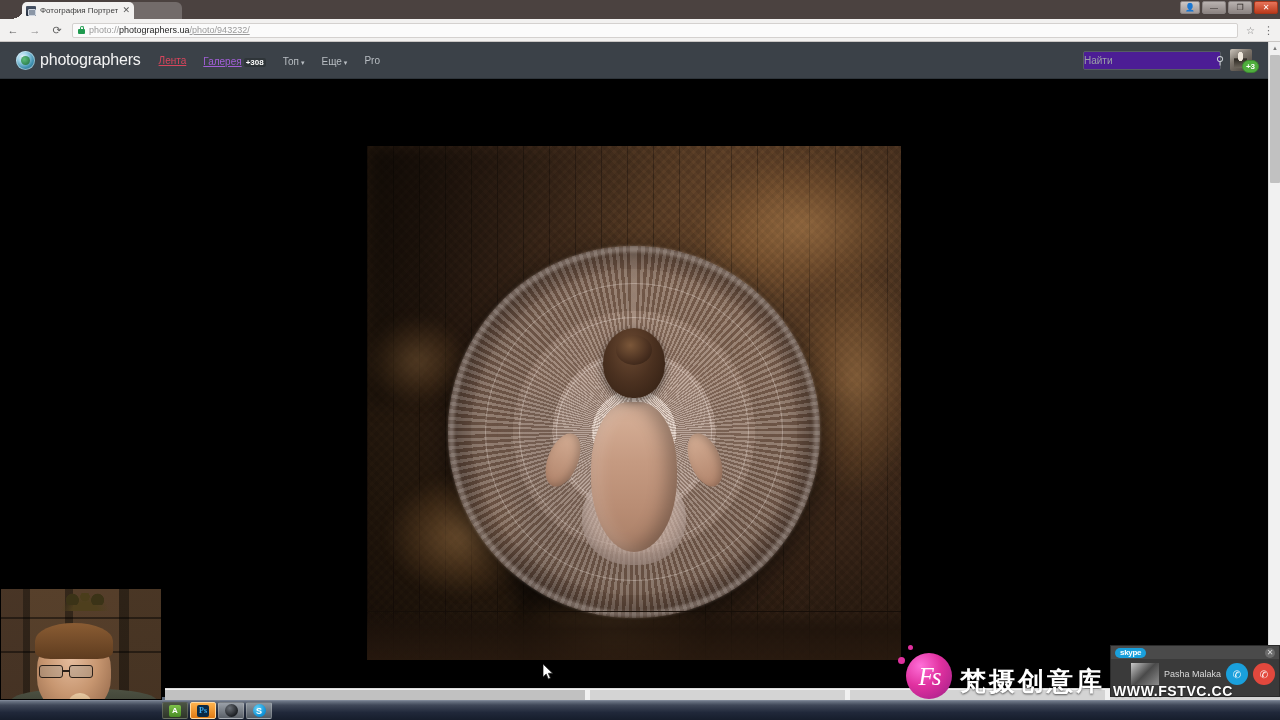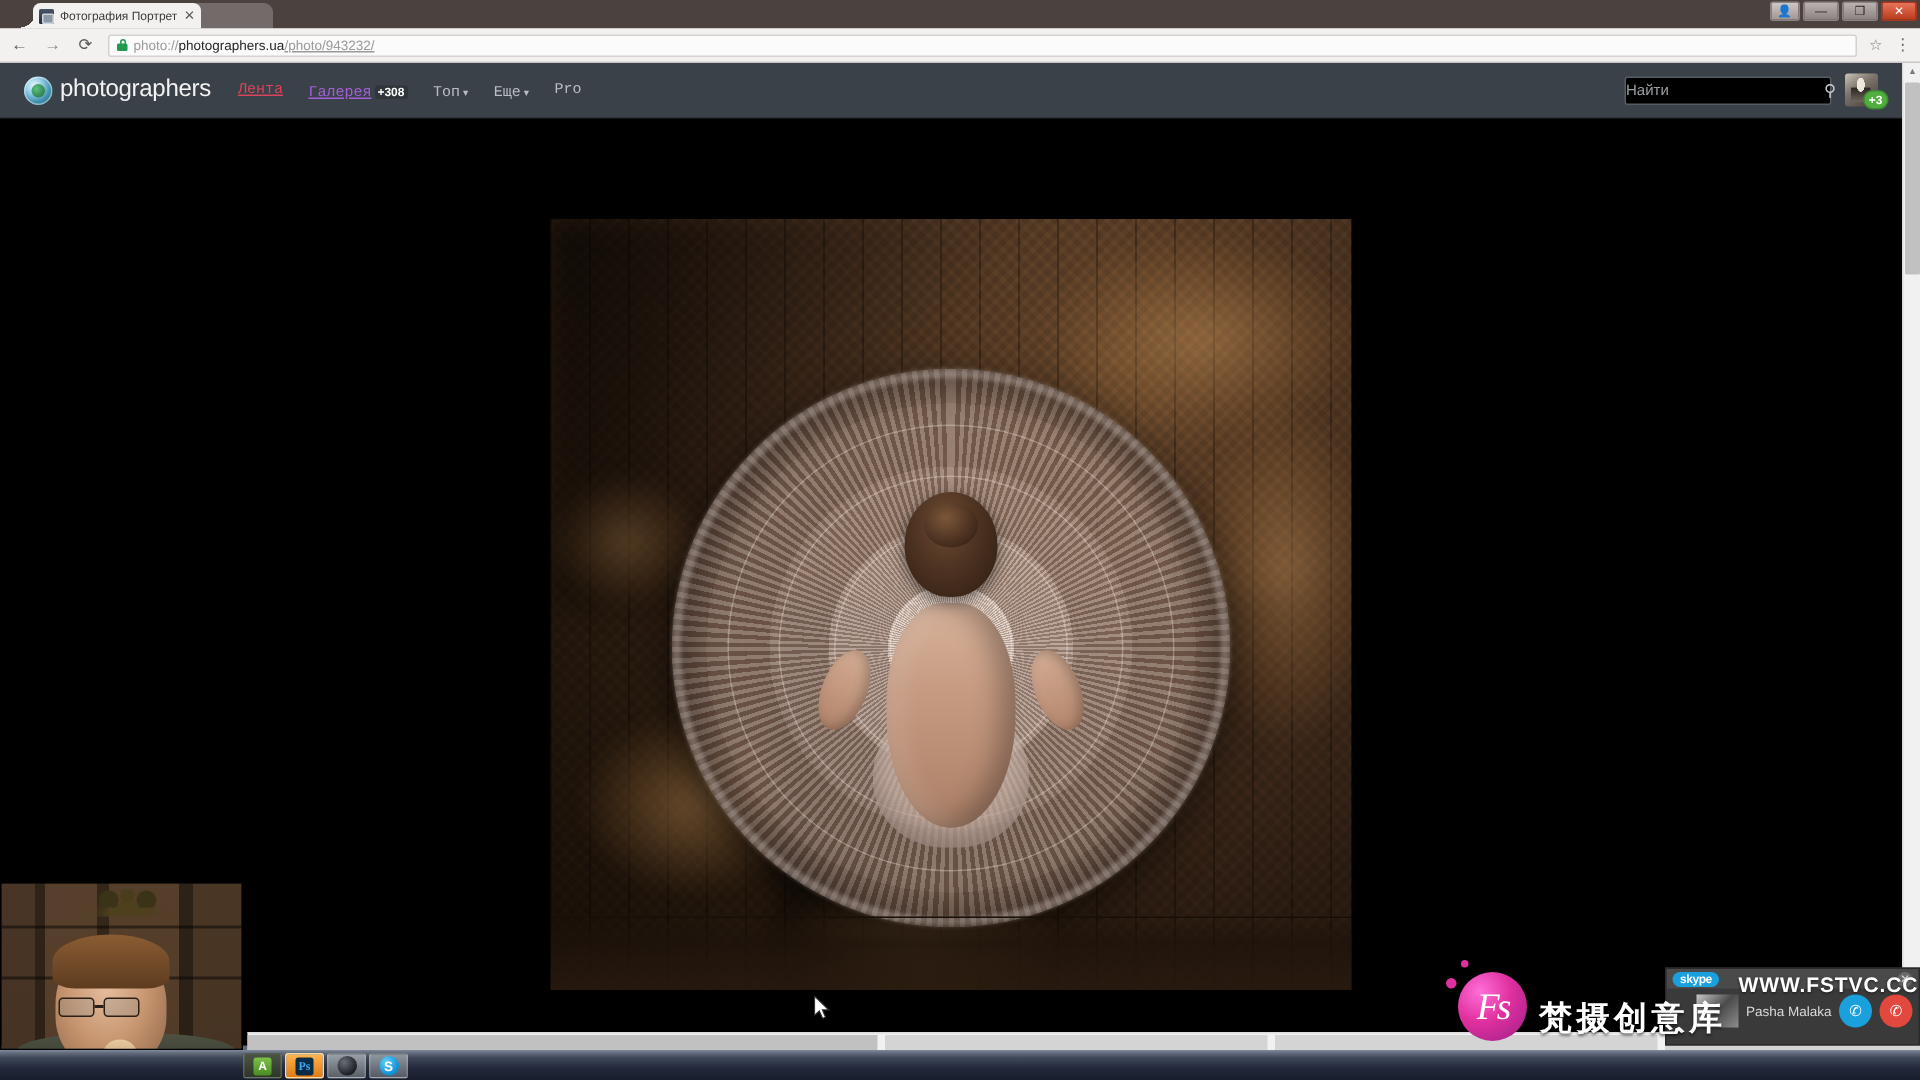--- a/index.html
+++ b/index.html
@@ -123,32 +123,32 @@
     background: radial-gradient(circle at 36% 32%, #eaf4fb 0%, #9fd4ea 28%, #3f8fae 62%, #1d5970 100%);
     box-shadow: inset 0 0 0 1px rgba(255,255,255,0.45);
     position: relative;
   }
   .logo-mark:after {
     content: ""; position: absolute; left: 5px; top: 5px; width: 9px; height: 9px;
     border-radius: 50%; background: radial-gradient(circle at 35% 35%, #5fbf7e, #1d6b3d);
   }
   .logo-text { font-size: 16px; color: #f3f3f3; font-weight: 300; letter-spacing: -0.2px; }
   .nav { display: flex; align-items: center; gap: 17px; }
-  .nav a { font-size: 10px; text-decoration: none; font-family: Liberation Mono, monospace; }
+  .nav a { font-size: 10px; text-decoration: none; font-family: Liberation Sans, sans-serif; }
   .nav .lenta { color: #d8455c; text-decoration: underline; }
   .nav .gallery { color: #a35fd8; text-decoration: underline; }
   .nav .plain { color: #b9bec3; }
   .badge-count {
     font-size: 8px; color: #fff; background: #2f3539; padding: 0 2px;
     border-radius: 2px; margin-left: 2px; font-family: "Liberation Sans", sans-serif; font-weight: bold;
   }
   .caret { font-size: 7px; color: #b9bec3; margin-left: 2px; }
   .header-right { margin-left: auto; display: flex; align-items: center; gap: 9px; }
   .search-box {
-    width: 138px; height: 19px; background: #000000; border: 1px solid #565c63;
+    width: 138px; height: 19px; background: #4c1d95; border: 1px solid #565c63;
     border-radius: 2px; display: flex; align-items: center; padding: 0 0;
   }
   .search-box input {
     flex: 1 1 auto; background: transparent; border: none; outline: none;
     color: #cfd3d7; font-size: 10px; font-family: "Liberation Sans", sans-serif;
   }
   .search-box input::placeholder { color: #9aa0a6; }
   .search-ico { font-size: 11px; color: #c9ced3; }
   .avatar-wrap { position: relative; width: 22px; height: 22px; }
   .avatar {
@@ -358,39 +358,39 @@
   .skype-thumb { width: 28px; height: 22px; background: linear-gradient(135deg,#c9c9c9 0%, #4a4a4a 50%, #8d8d8d 100%); flex:0 0 auto; }
   .skype-name { font-size: 9px; color: #d9d9d9; flex: 1 1 auto; white-space: nowrap; }
   .skype-call, .skype-hang {
     width: 22px; height: 22px; border-radius: 50%; display:flex; align-items:center; justify-content:center;
     color: #fff; font-size: 10px; flex: 0 0 auto;
   }
   .skype-call { background: #1aa0dc; } .skype-hang { background: #e2483d; }
 
   
   .watermark {
-    position: absolute; left: 972px; top: 648px; z-index: 50;
-    display: flex; align-items: flex-start; gap: 8px;
+    position: absolute; left: 906px; top: 648px; z-index: 50;
+    display: flex; align-items: flex-end; gap: 8px;
   }
   .wm-logo {
     width: 46px; height: 46px; border-radius: 50%; position: relative;
     background: radial-gradient(circle at 32% 28%, #ff6fd8 0%, #e0309f 45%, #9b1f86 100%);
     display: flex; align-items: center; justify-content: center;
   }
   .wm-logo .fs {
     font-family: "Liberation Serif", serif; font-size: 25px; color: #fff; font-style: italic;
     line-height: 1; letter-spacing: -2px;
   }
   .wm-dots:before, .wm-dots:after {
     content:""; position:absolute; border-radius:50%; background:#e0309f;
   }
   .wm-dots:before { left: -8px; top: 4px; width: 7px; height: 7px; }
   .wm-dots:after { left: 2px; top: -8px; width: 5px; height: 5px; }
   .wm-cn {
-    font-family: "DejaVu Sans", sans-serif; font-size: 22px; color: #fff; font-weight: bold;
+    font-family: "DejaVu Sans", sans-serif; font-size: 26px; color: #fff; font-weight: bold;
     letter-spacing: 3px; text-shadow: 0 1px 2px rgba(0,0,0,0.6); margin-top: 16px;
   }
   .wm-url {
     font-size: 14px; color: #fff; font-weight: bold; letter-spacing: 0.6px;
     text-shadow: 0 1px 2px rgba(0,0,0,0.6);
   }
 </style>
 </head>
 <body>
 

